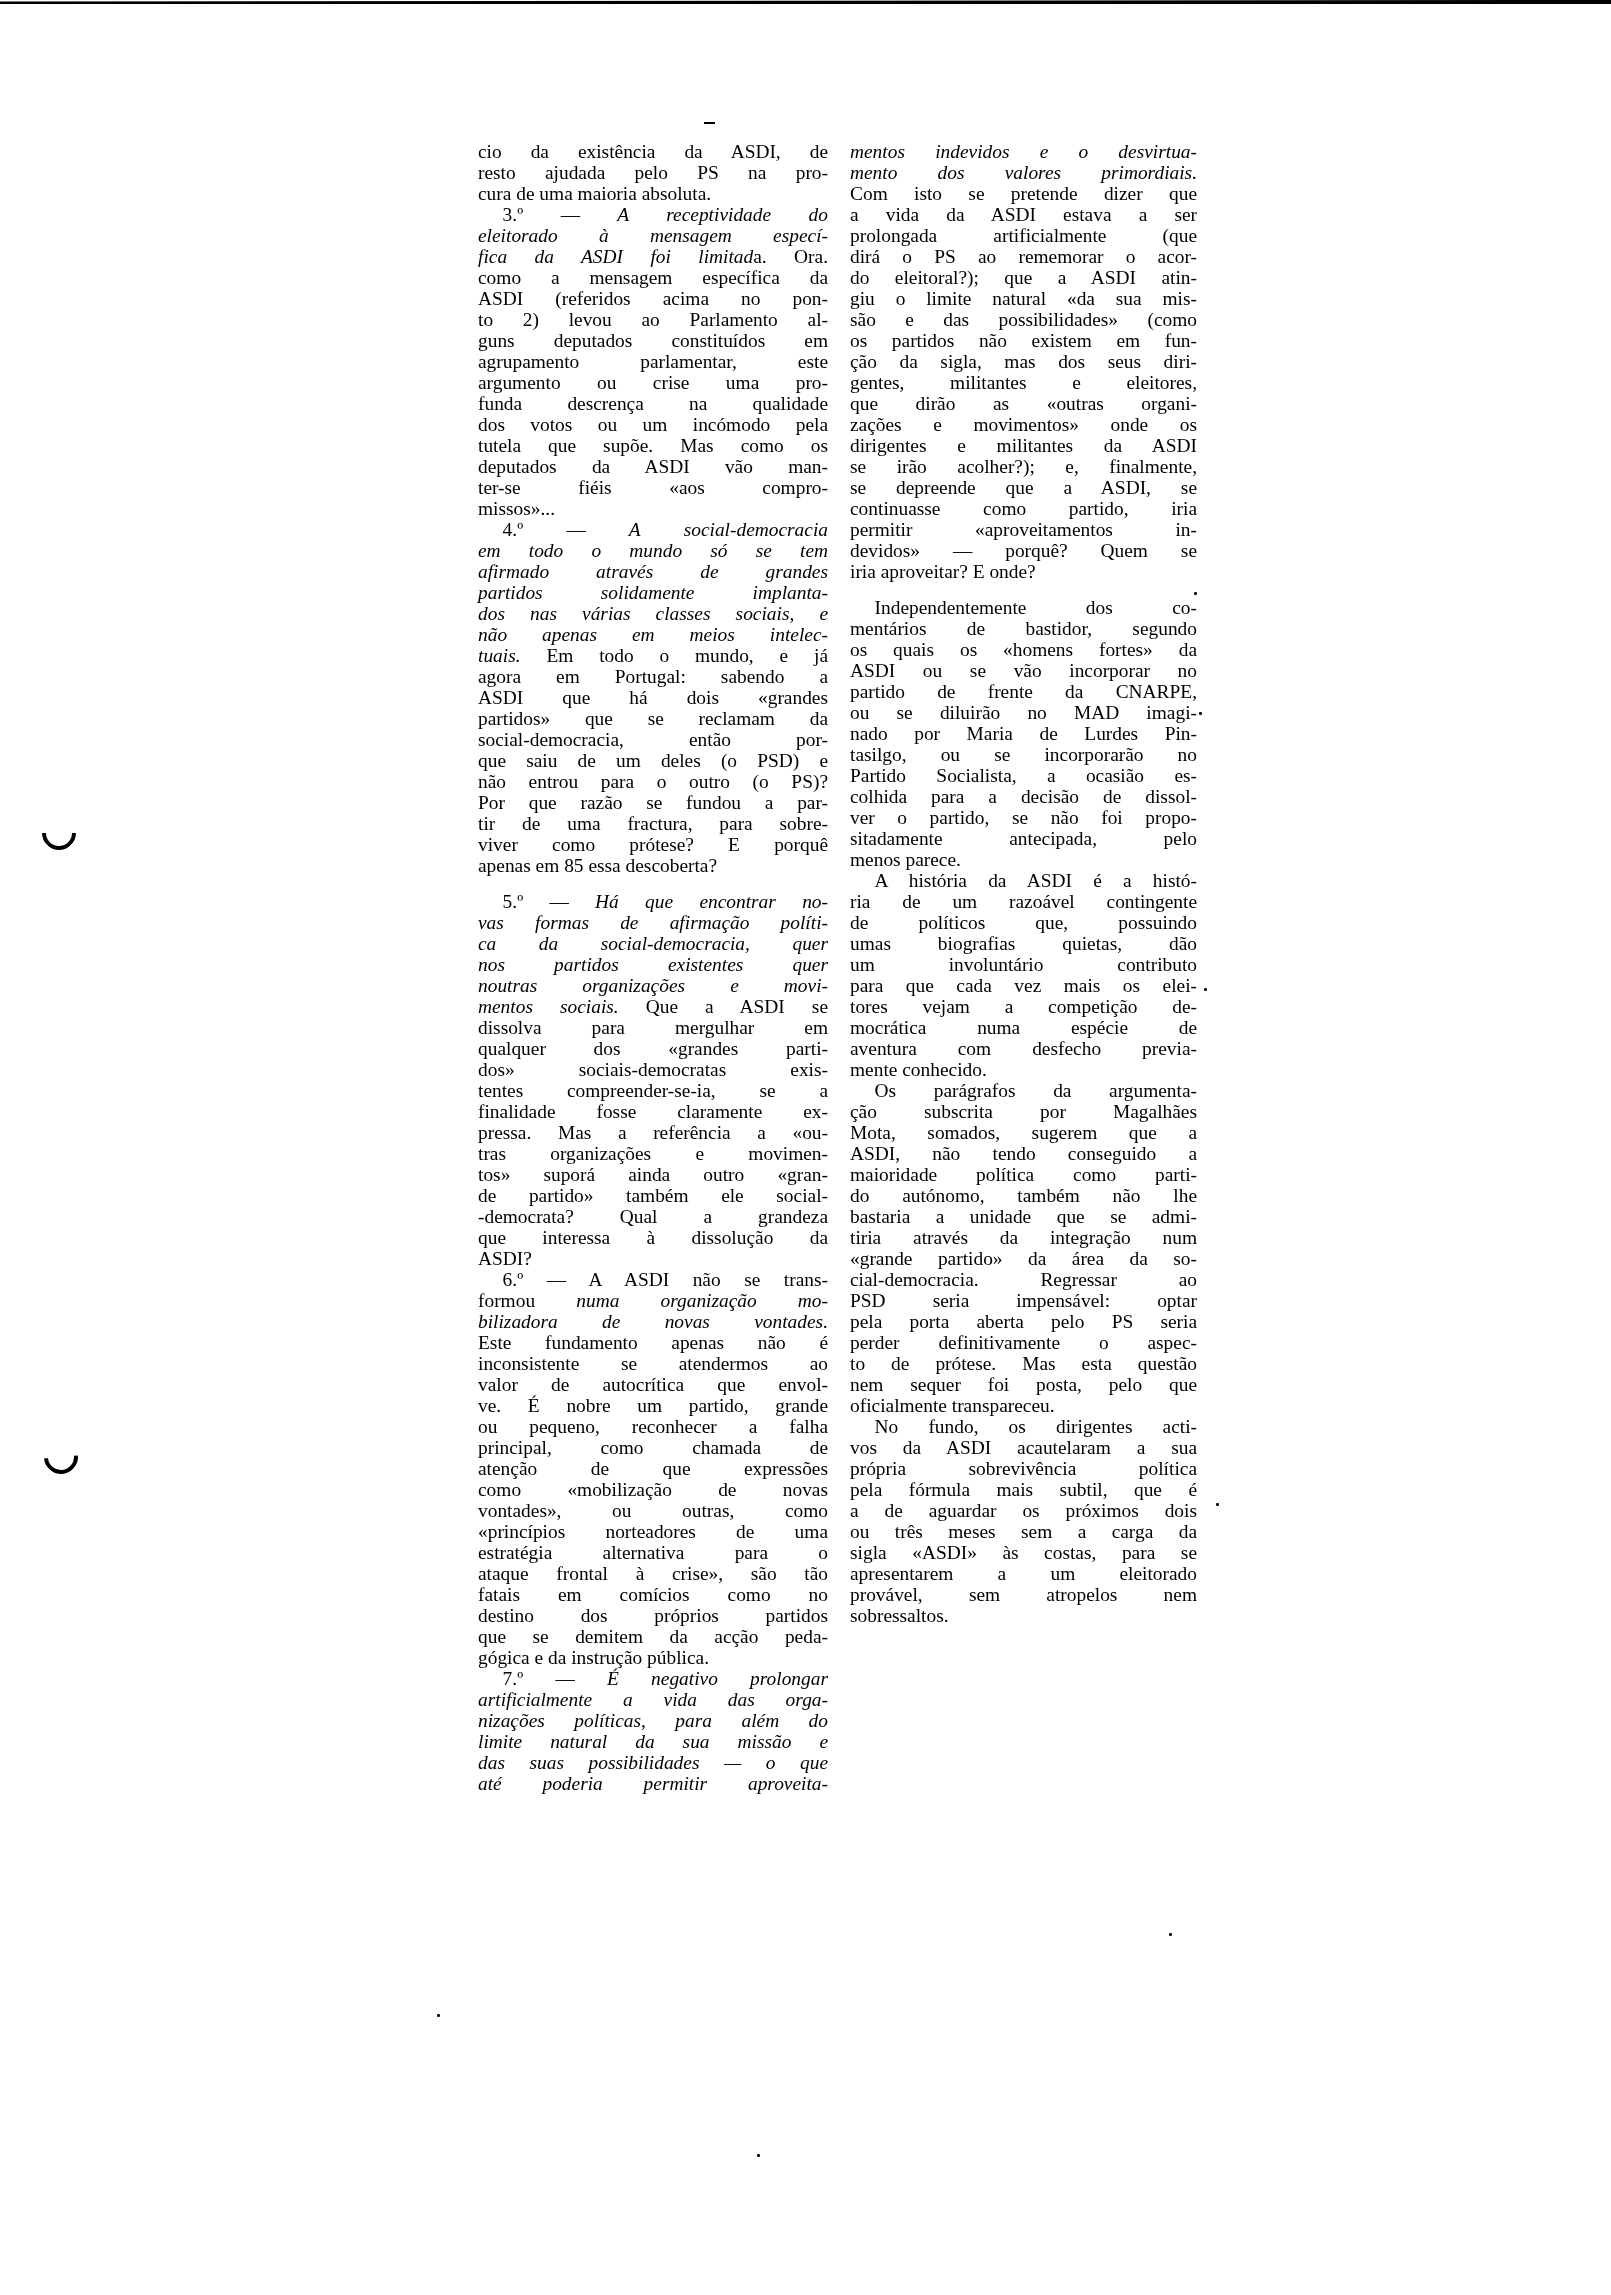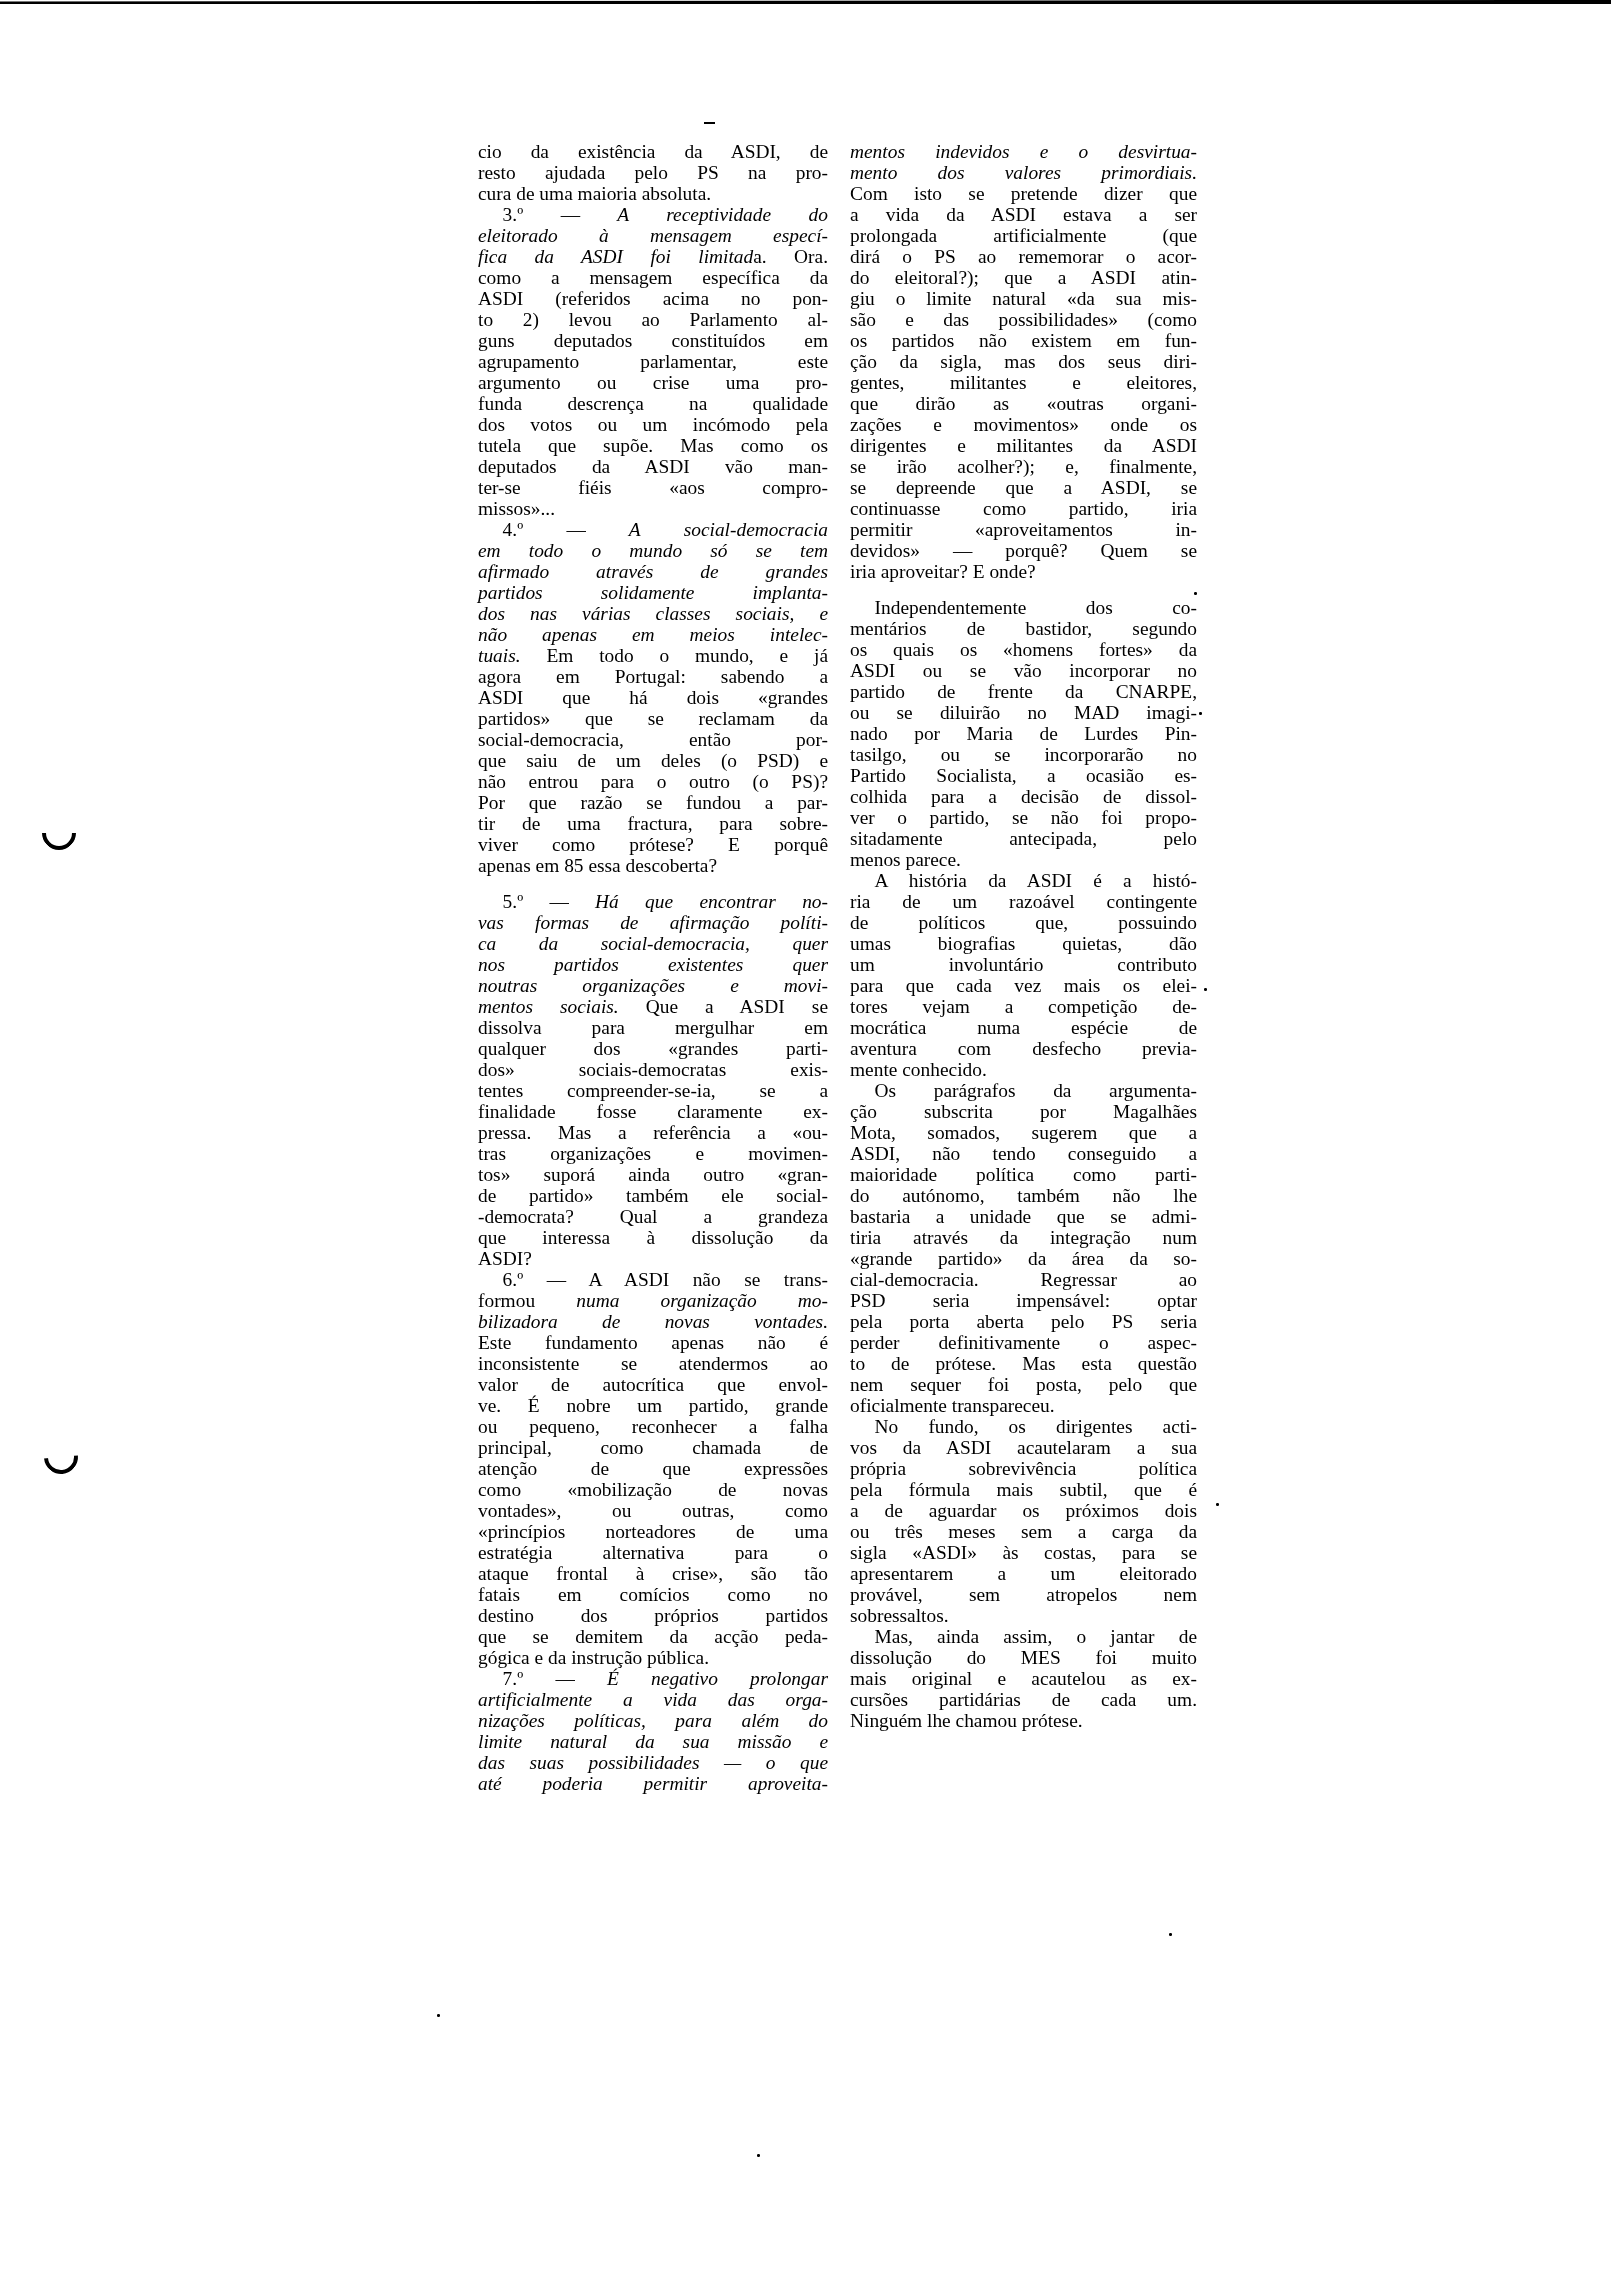--- a/index.html
+++ b/index.html
@@ -194,27 +194,20 @@
       <span class="line">vos da ASDI acautelaram a sua</span>
       <span class="line">própria sobrevivência política</span>
       <span class="line">pela fórmula mais subtil, que é</span>
       <span class="line">a de aguardar os próximos dois</span>
       <span class="line">ou três meses sem a carga da</span>
       <span class="line">sigla «ASDI» às costas, para se</span>
       <span class="line">apresentarem a um eleitorado</span>
       <span class="line">provável, sem atropelos nem</span>
       <span class="line last">sobressaltos.</span>
     </div>
-    <div>
-      <span class="line indent">Mas, ainda assim, o jantar de</span>
-      <span class="line">dissolução do MES foi muito</span>
-      <span class="line">mais original e acautelou as ex-</span>
-      <span class="line">cursões partidárias de cada um.</span>
-      <span class="line last">Ninguém lhe chamou prótese.</span>
-    </div>
   </div>
 
 <div class="speck" style="left:1194px;top:592px"></div>
 <div class="speck" style="left:1199px;top:712px"></div>
 <div class="speck" style="left:1204px;top:988px"></div>
 <div class="speck" style="left:1169px;top:1933px"></div>
 <div class="speck" style="left:437px;top:2014px"></div>
 <div class="speck" style="left:757px;top:2154px"></div>
 <div class="speck" style="left:1216px;top:1503px"></div>
 

